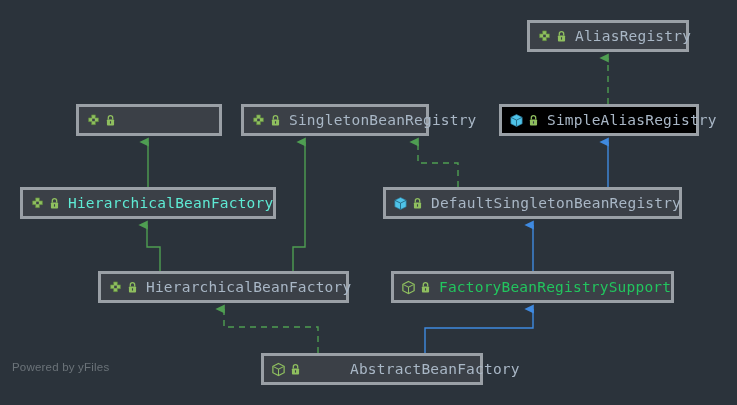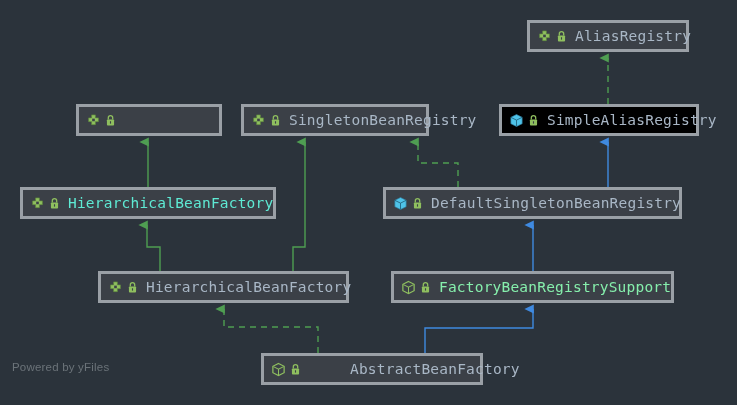--- a/index.html
+++ b/index.html
@@ -167,21 +167,21 @@
         <svg class="icon" viewBox="0 0 16 16">
           <path d="M8 1.6l6 3v6.8l-6 3-6-3V4.6l6-3z" fill="none" stroke="#8fbf5f" stroke-width="1.3"></path>
           <path d="M2.6 4.9L8 7.6l5.4-2.7" fill="none" stroke="#8fbf5f" stroke-width="1.1"></path>
           <path d="M8 7.6v6.4" fill="none" stroke="#8fbf5f" stroke-width="1.1"></path>
         </svg>
         <svg class="lock" viewBox="0 0 12 14">
           <path d="M3.6 6V4.1a2.4 2.4 0 0 1 4.8 0V6" fill="none" stroke="#8fbf5f" stroke-width="1.4"></path>
           <rect x="2.1" y="5.8" width="7.8" height="6.6" rx="1" fill="#8fbf5f"></rect>
           <rect x="5.4" y="7.8" width="1.2" height="2.6" fill="#3b4047"></rect>
         </svg>
-        <span class="label" style="color: #86efac;">FactoryBeanRegistrySupport</span>
+        <span class="label" style="color: #22c55e;">FactoryBeanRegistrySupport</span>
       </div>
       <div class="node" style="left: 261px; top: 353px; width: 222px; background: rgb(59, 64, 71); border-color: rgb(154, 160, 166);">
         <svg class="icon" viewBox="0 0 16 16">
           <path d="M8 1.6l6 3v6.8l-6 3-6-3V4.6l6-3z" fill="none" stroke="#8fbf5f" stroke-width="1.3"></path>
           <path d="M2.6 4.9L8 7.6l5.4-2.7" fill="none" stroke="#8fbf5f" stroke-width="1.1"></path>
           <path d="M8 7.6v6.4" fill="none" stroke="#8fbf5f" stroke-width="1.1"></path>
         </svg>
         <svg class="lock" viewBox="0 0 12 14">
           <path d="M3.6 6V4.1a2.4 2.4 0 0 1 4.8 0V6" fill="none" stroke="#8fbf5f" stroke-width="1.4"></path>
           <rect x="2.1" y="5.8" width="7.8" height="6.6" rx="1" fill="#8fbf5f"></rect>

